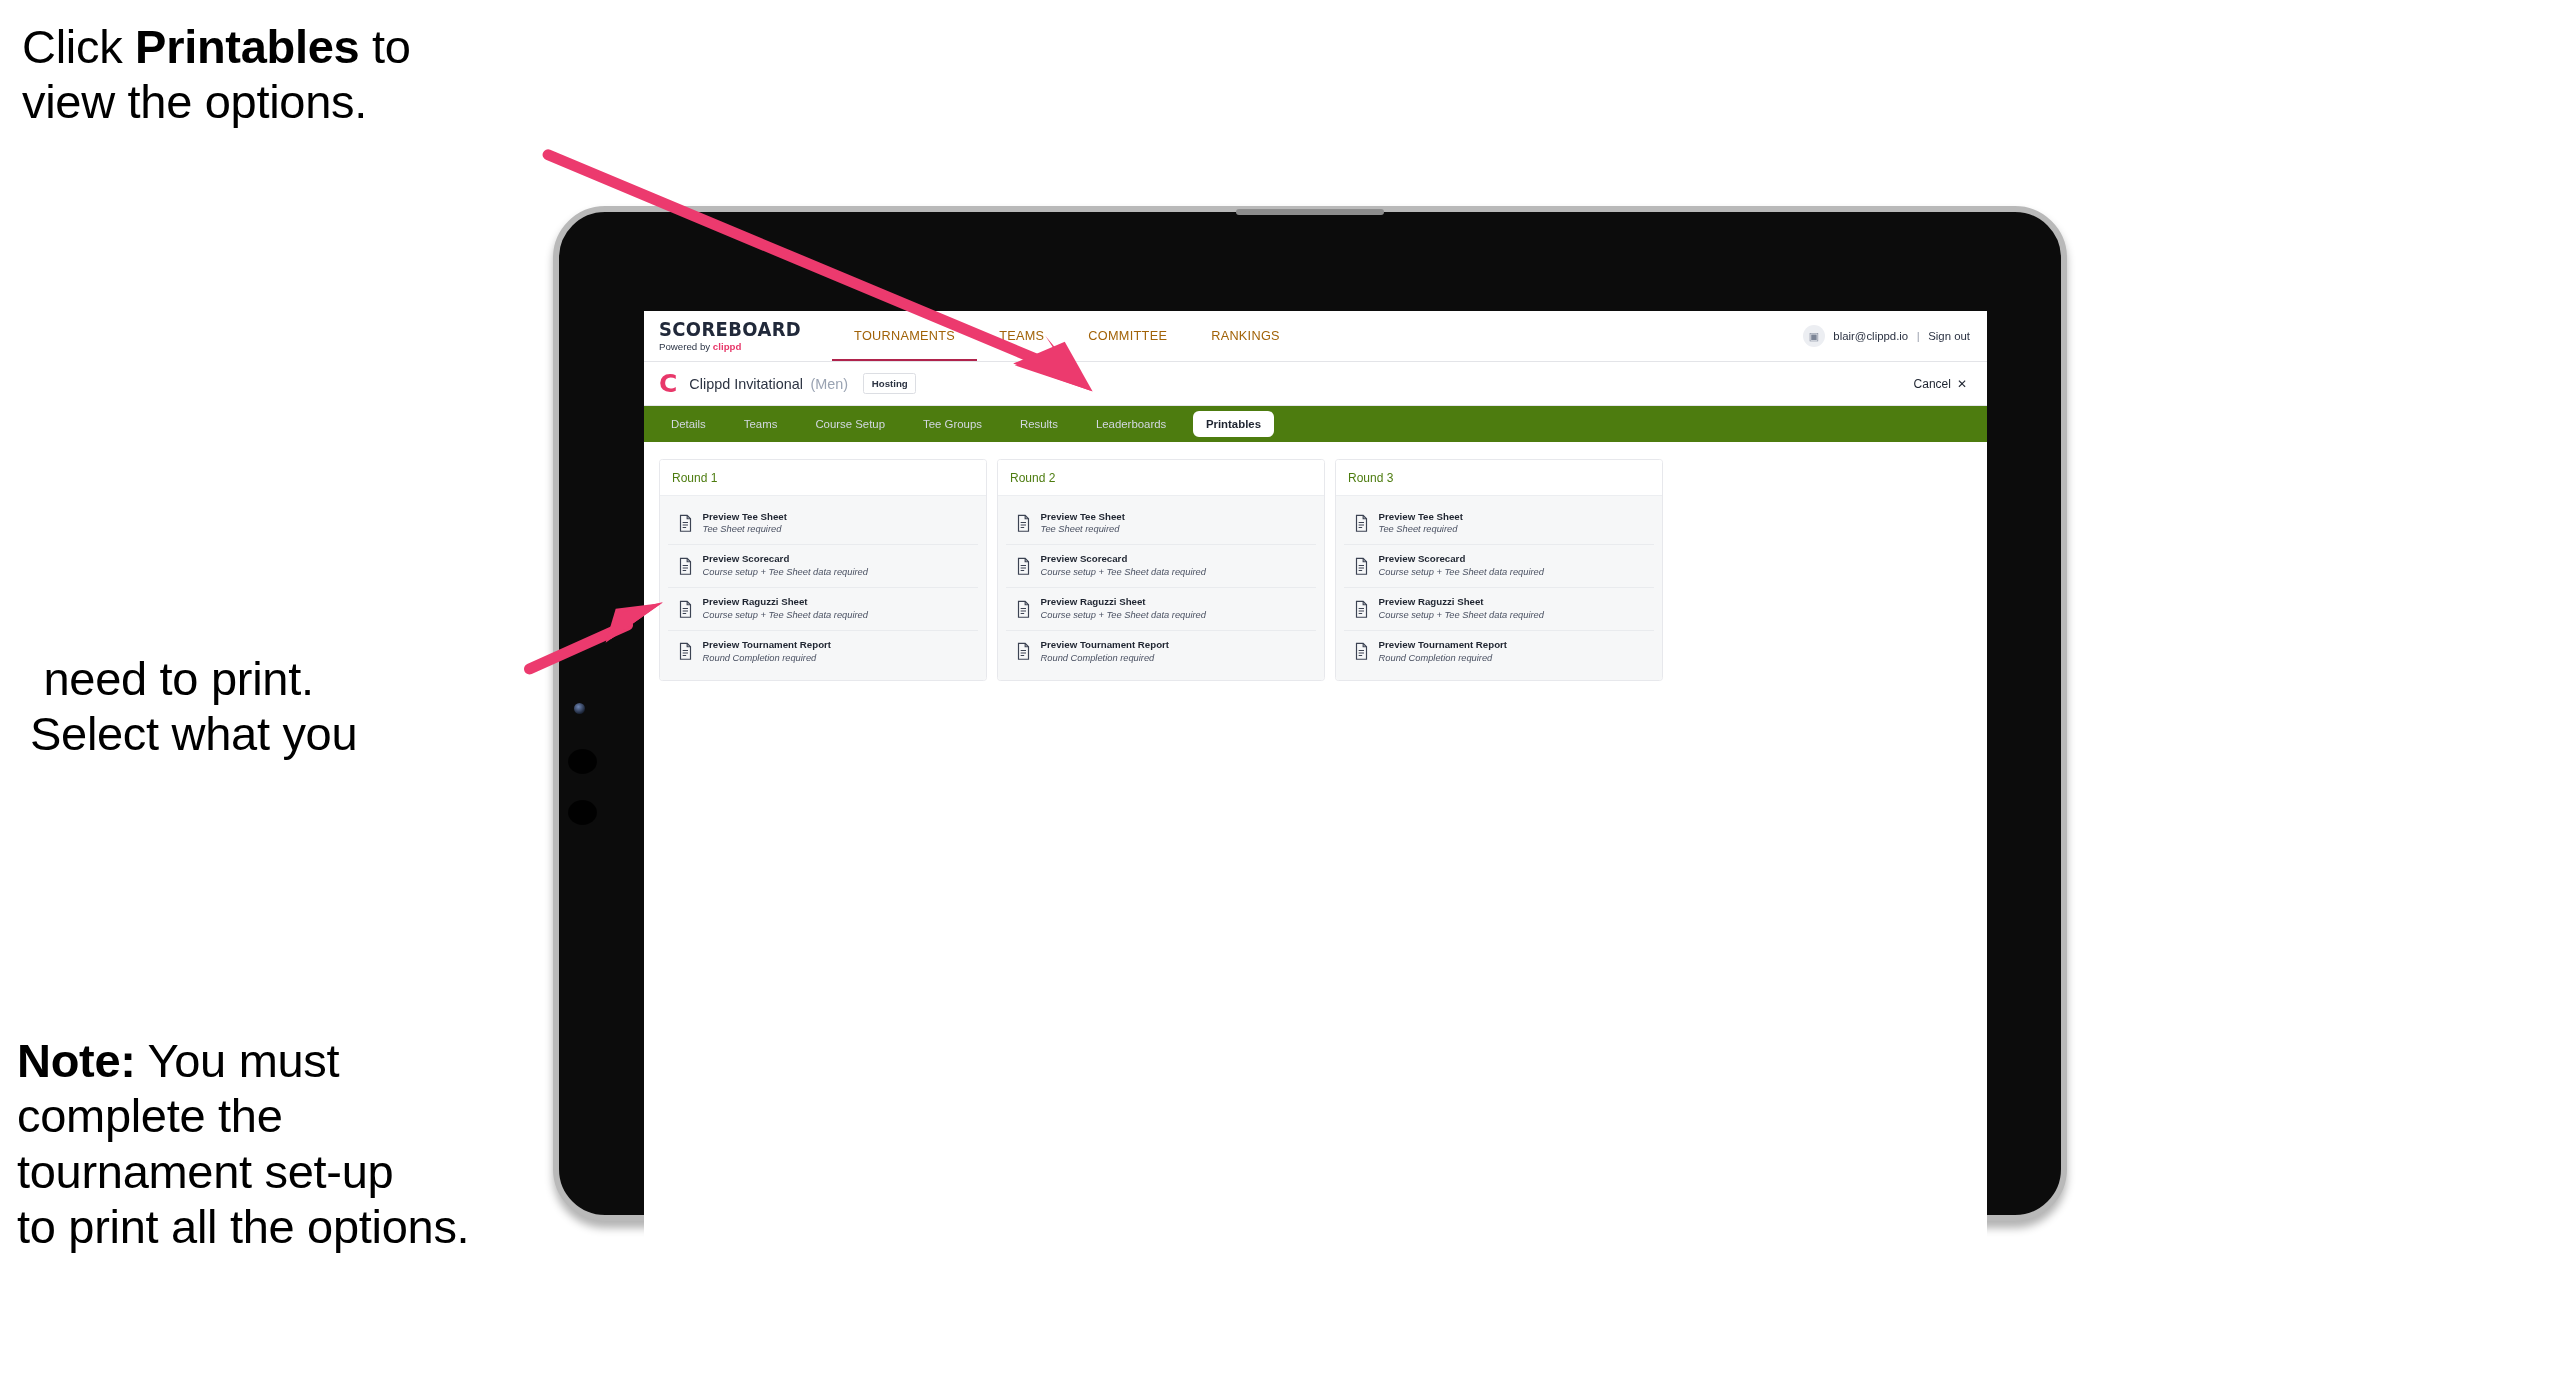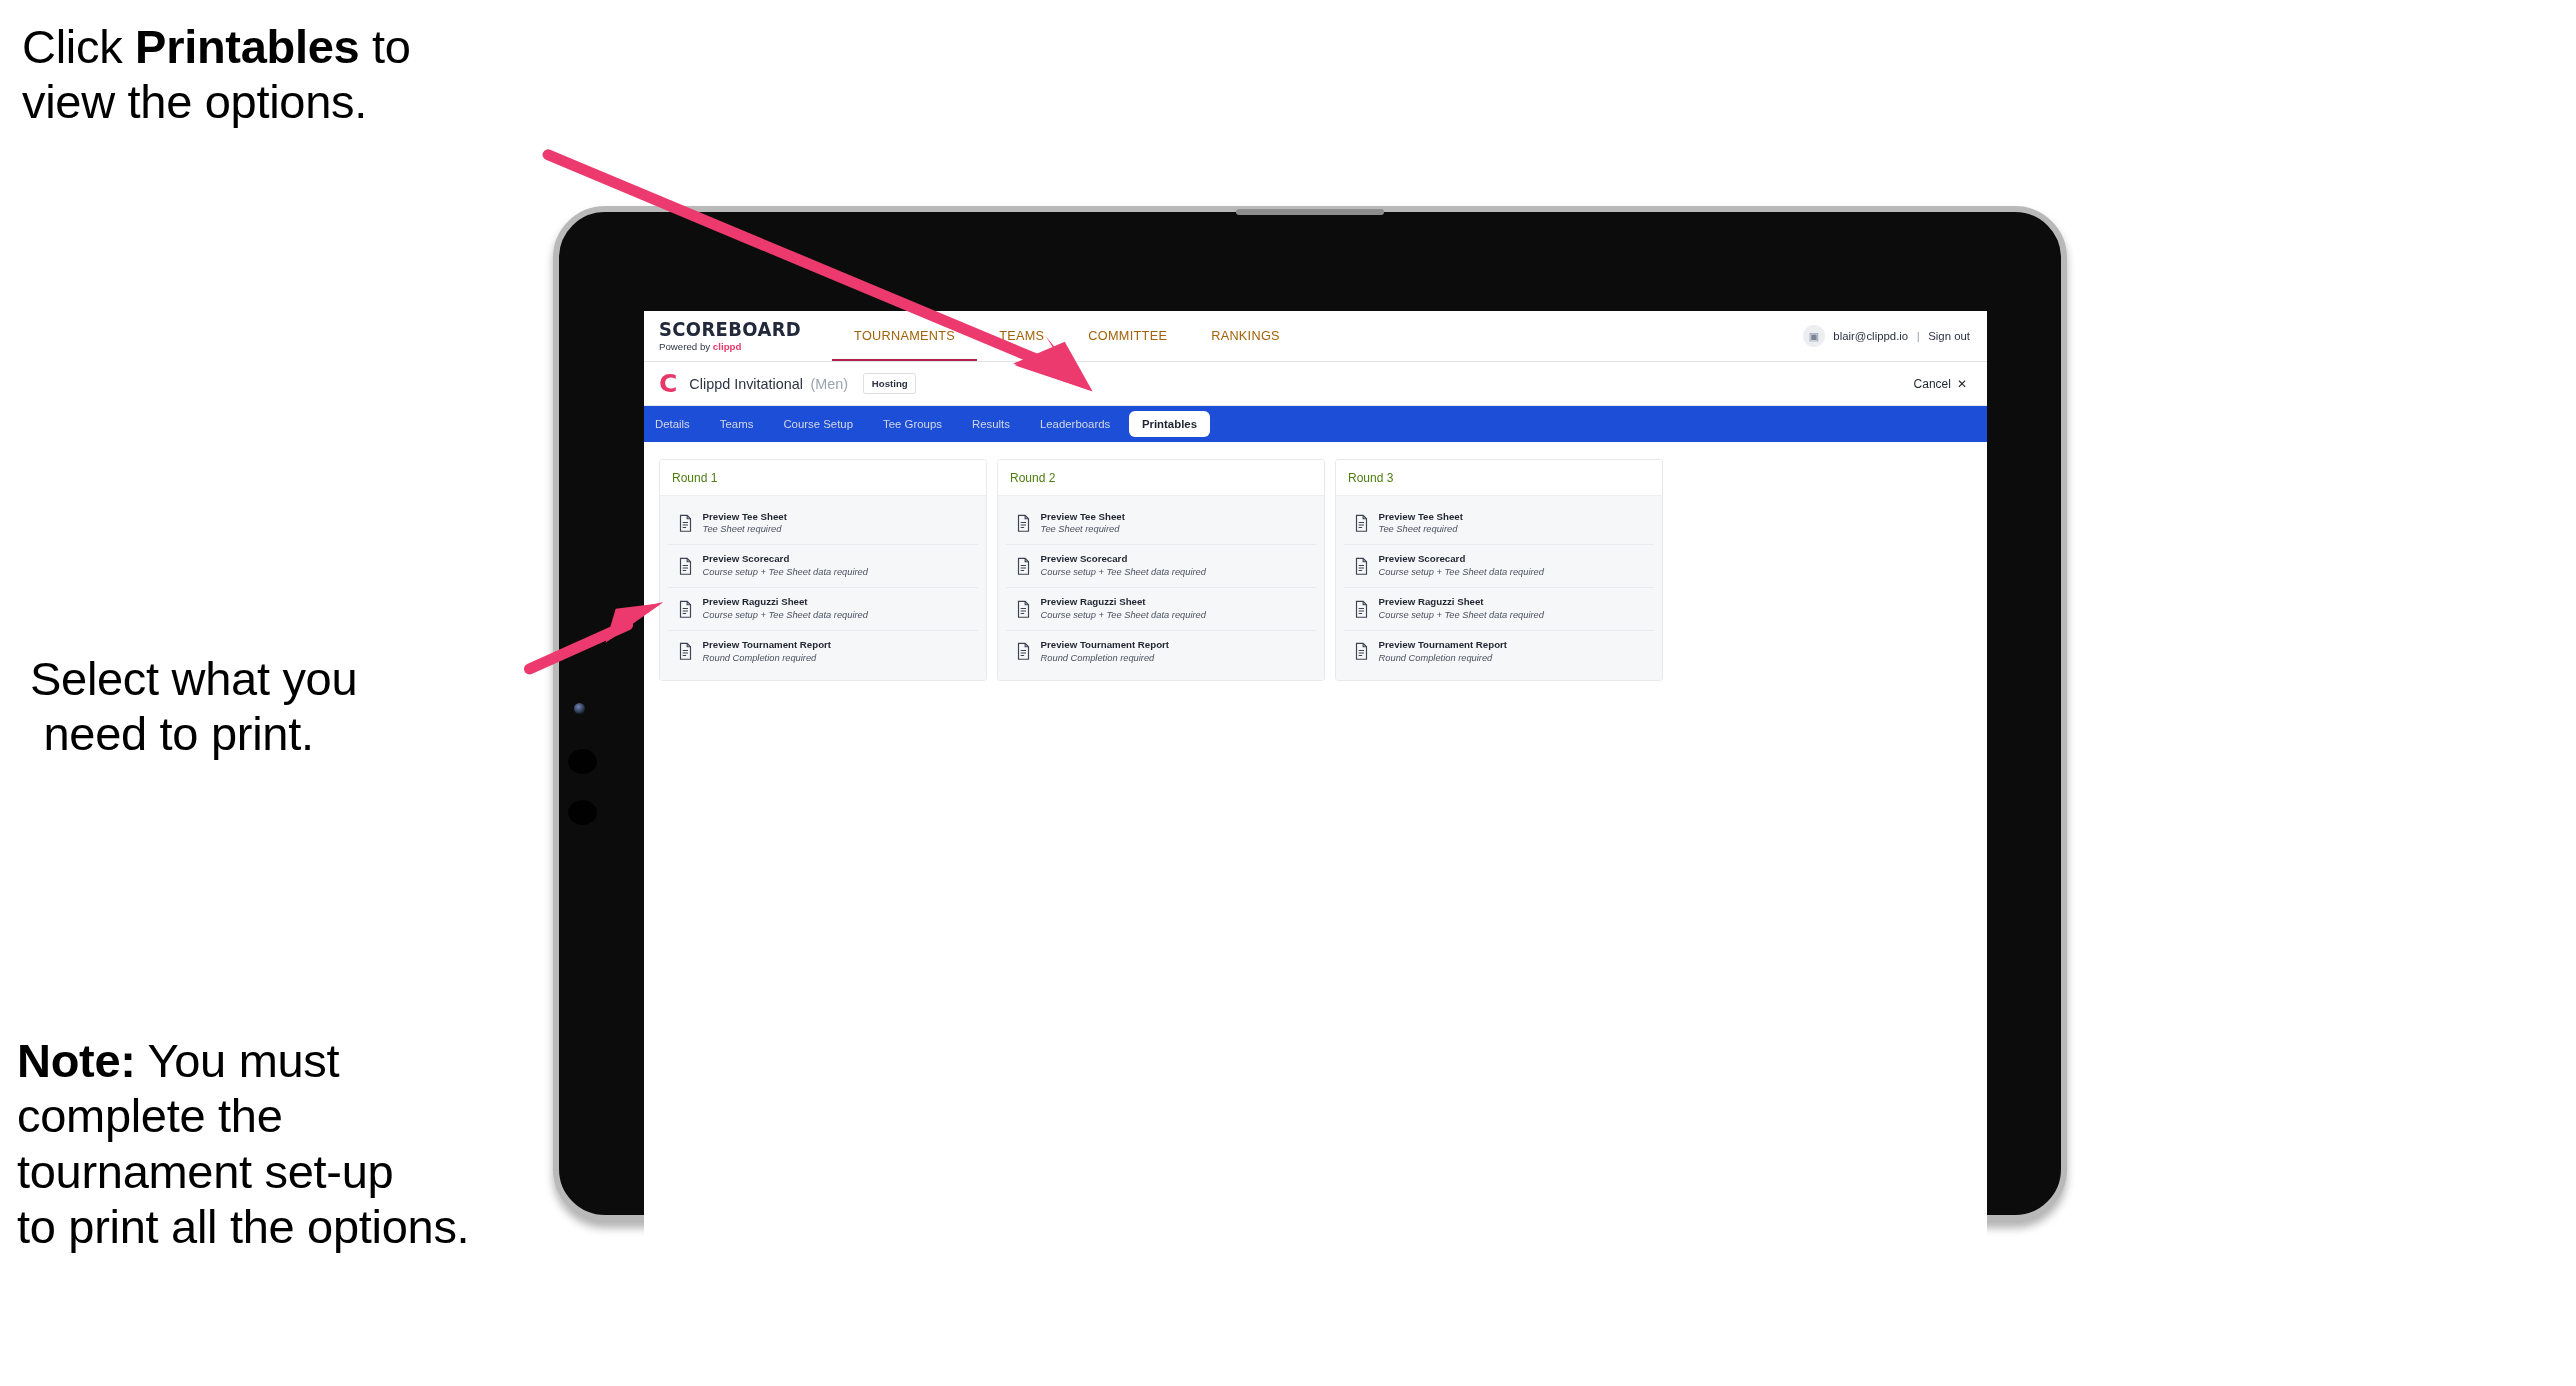--- a/index.html
+++ b/index.html
@@ -125,22 +125,22 @@
     margin-left: 15px; font-size: 9.7px; font-weight:700; color:#2c3342;
     border:0.8px solid #dcdee3; border-radius:2.5px; padding: 4.2px 7.6px; background:#fff;
   }
   #cancel-btn {
     margin-left:auto; display:flex; align-items:center; gap:6px;
     font-size: 12px; color:#1e2430; cursor:pointer; padding-right: 5px;
   }
 
   
   #tabbar {
-    display:flex; align-items:center; gap: 8px;
-    height: 36px; background:#1d4ed8; padding: 0 0;
+    display:flex; align-items:center; gap: 16px;
+    height: 36px; background:#4d7c0f; padding: 0 16px;
   }
   .tab {
     font-size: 11.4px; color:#d3d8e2; padding: 5px 11px;
     border-radius: 4.2px; cursor:pointer; white-space:nowrap;
   }
   .tab.active {
     background:#fff; color:#1e2430; font-weight: 700;
     border-radius: 6px; padding: 6.8px 12.7px;
   }
 
@@ -172,22 +172,22 @@
 <body>
 
 <div id="stage">
 
   <div class="annot" id="annot-top">
     <span class="ln"><span>Click </span><b>Printables</b><span> to</span></span>
     <span class="ln">view the options.</span>
   </div>
 
   <div class="annot" id="annot-mid">
+    <span class="ln indent">need to print.</span>
     <span class="ln">Select what you</span>
-    <span class="ln indent">need to print.</span>
   </div>
 
   <div class="annot" id="annot-note">
     <span class="ln"><b>Note:</b><span> You must</span></span>
     <span class="ln">complete the</span>
     <span class="ln">tournament set-up</span>
     <span class="ln">to print all the options.</span>
   </div>
 
   <div id="tablet">

